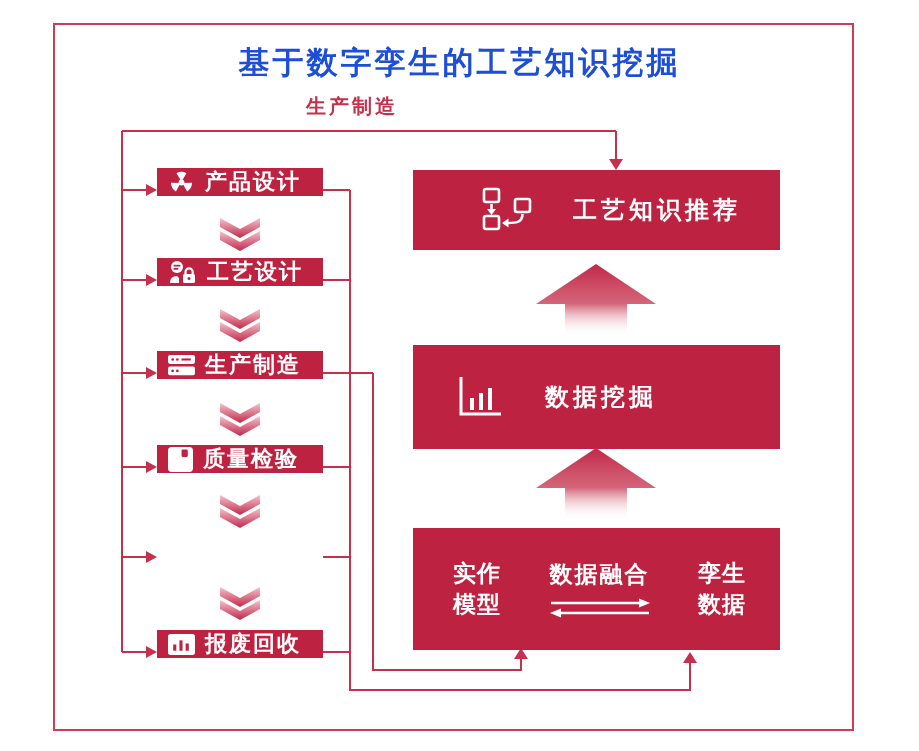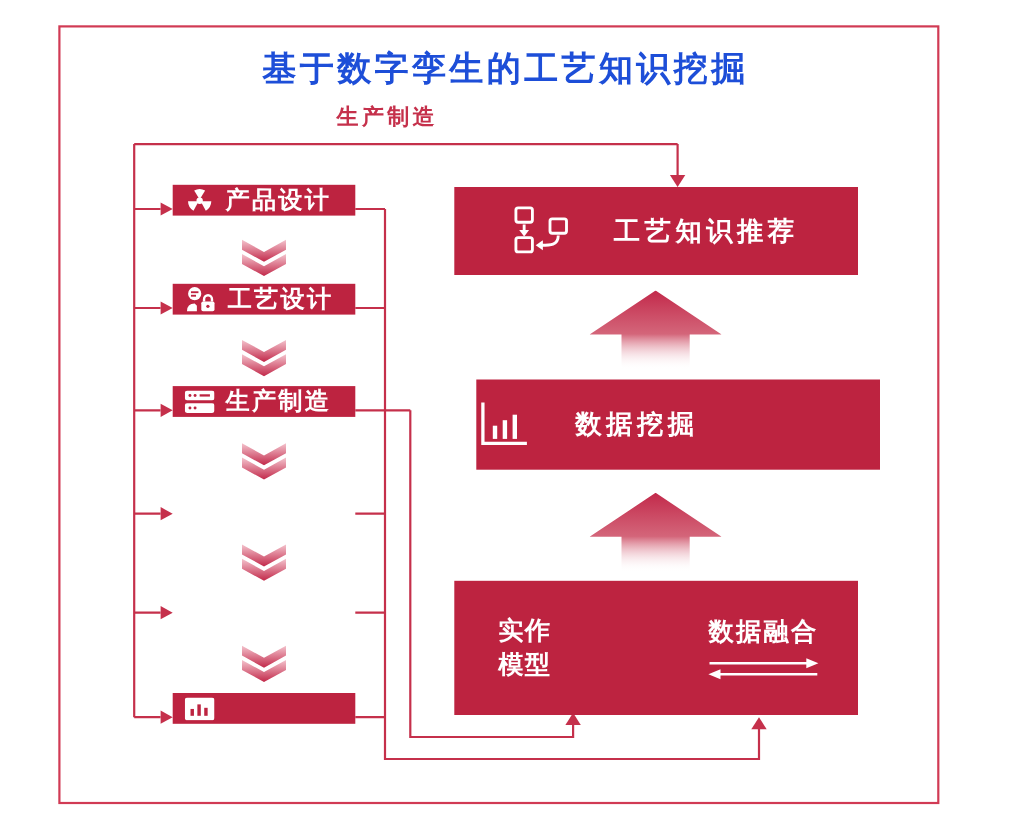--- a/index.html
+++ b/index.html
@@ -18,22 +18,22 @@
 
   .lbox { position:absolute; left:157px; width:166px; height:28px; background:#BD2340;
           display:flex; align-items:center; padding-left:11px; gap:10px; color:#fff; }
   .lbox .lbl { font-size:22px; font-weight:bold; letter-spacing:2px; white-space:nowrap; }
   .icon { display:inline-flex; align-items:center; justify-content:center; flex:0 0 auto; }
 
   .chev { position:absolute; left:218px; width:44px; height:36px; }
 
   .rbox { position:absolute; left:413px; width:367px; background:#BD2340; color:#fff;
           display:flex; align-items:center; }
-  .rbox1 { top:170px; height:80px; padding-left:51px; gap:36px; }
-  .rbox2 { top:345px; height:82px; gap:40px;margin-left:20px; }
+  .rbox1 { top:170px; height:80px; padding-left:66px; gap:36px; }
+  .rbox2 { top:345px; height:104px; padding-left:42px; gap:40px; }
   .rbox .rlbl { font-size:24px; font-weight:bold; letter-spacing:4px; white-space:nowrap; }
   .rbox3 { top:528px; height:122px; justify-content:space-between; padding:0 34px 0 40px; }
   .fusion-side { font-size:23px; font-weight:bold; letter-spacing:1px; line-height:31px; text-align:left; }
   .fusion-center { display:flex; flex-direction:column; align-items:center; gap:7px; }
   .fusion-center .clbl { font-size:23px; font-weight:bold; letter-spacing:2px; }
 
   .uparrow { position:absolute; left:536px; width:120px; height:72px; }
 </style>
 </head>
 <body>
@@ -120,31 +120,41 @@
         <rect x="5.6" y="9" width="4.6" height="1.7" fill="#BD2340"></rect>
         <path d="M2 24 Q2 17 9 17 L11 19 L11 24 Z" fill="#fff"></path>
         <path d="M17.5 15 v-2 a3.6 3.6 0 0 1 7.2 0 v2" stroke="#fff" stroke-width="2.2" fill="none"></path>
         <rect x="15" y="15" width="12" height="9" rx="1.6" fill="#fff"></rect>
         <circle cx="21" cy="19.5" r="1.5" fill="#BD2340"></circle>
       </svg>
     </span>
     <span class="lbl">工艺设计</span>
   </div>
 
+  <div class="lbox" style="top:445px">
+    <span class="icon">
+      <svg width="25" height="25" viewBox="0 0 24 24">
+        <rect x="0" y="0" width="24" height="24" rx="3.5" fill="#fff"></rect>
+        <rect x="13" y="2.5" width="6" height="7" rx="1" fill="#BD2340"></rect>
+      </svg>
+    </span>
+    <span class="lbl">质量检验</span>
+  </div>
 
 
   <div class="lbox" style="top:630px">
     <span class="icon">
       <svg width="27" height="21" viewBox="0 0 26 20">
         <rect x="0" y="0" width="26" height="20" rx="2.5" fill="#fff"></rect>
         <rect x="5" y="10" width="3" height="6" fill="#BD2340"></rect>
         <rect x="11" y="6" width="3" height="10" fill="#BD2340"></rect>
         <rect x="17" y="9" width="3" height="7" fill="#BD2340"></rect>
       </svg>
     </span>
+    <span class="lbl">报废回收</span>
   </div>
 
   <svg class="chev" style="top:217px" viewBox="0 0 44 36">
     <path d="M2 1 L22 12 L42 1 L42 10 L22 21 L2 10 Z" fill="url(#chevgrad)"></path>
     <path d="M2 14 L22 25 L42 14 L42 23 L22 34 L2 23 Z" fill="url(#chevgrad)"></path>
   </svg>
   <svg class="chev" style="top:308px" viewBox="0 0 44 36">
     <path d="M2 1 L22 12 L42 1 L42 10 L22 21 L2 10 Z" fill="url(#chevgrad)"></path>
     <path d="M2 14 L22 25 L42 14 L42 23 L22 34 L2 23 Z" fill="url(#chevgrad)"></path>
   </svg>
@@ -195,20 +205,24 @@
     </div>
     <div class="fusion-center">
       <span class="clbl">数据融合</span>
       <svg width="104" height="22" viewBox="0 0 104 22">
         <line x1="3" y1="6" x2="93" y2="6" stroke="#fff" stroke-width="2.4"></line>
         <polygon points="102,6 91,1.5 91,10.5" fill="#fff"></polygon>
         <line x1="11" y1="16" x2="101" y2="16" stroke="#fff" stroke-width="2.4"></line>
         <polygon points="2,16 13,11.5 13,20.5" fill="#fff"></polygon>
       </svg>
     </div>
+    <div class="fusion-side">
+      <div>孪生</div>
+      <div>数据</div>
+    </div>
   </div>
 
   <svg class="uparrow" style="top:264px" viewBox="0 0 120 72">
     <polygon points="60,0 120,40 91,40 91,72 29,72 29,40 0,40" fill="url(#upgrad)"></polygon>
   </svg>
   <svg class="uparrow" style="top:448px" viewBox="0 0 120 72">
     <polygon points="60,0 120,40 91,40 91,72 29,72 29,40 0,40" fill="url(#upgrad)"></polygon>
   </svg>
 
 </div>

